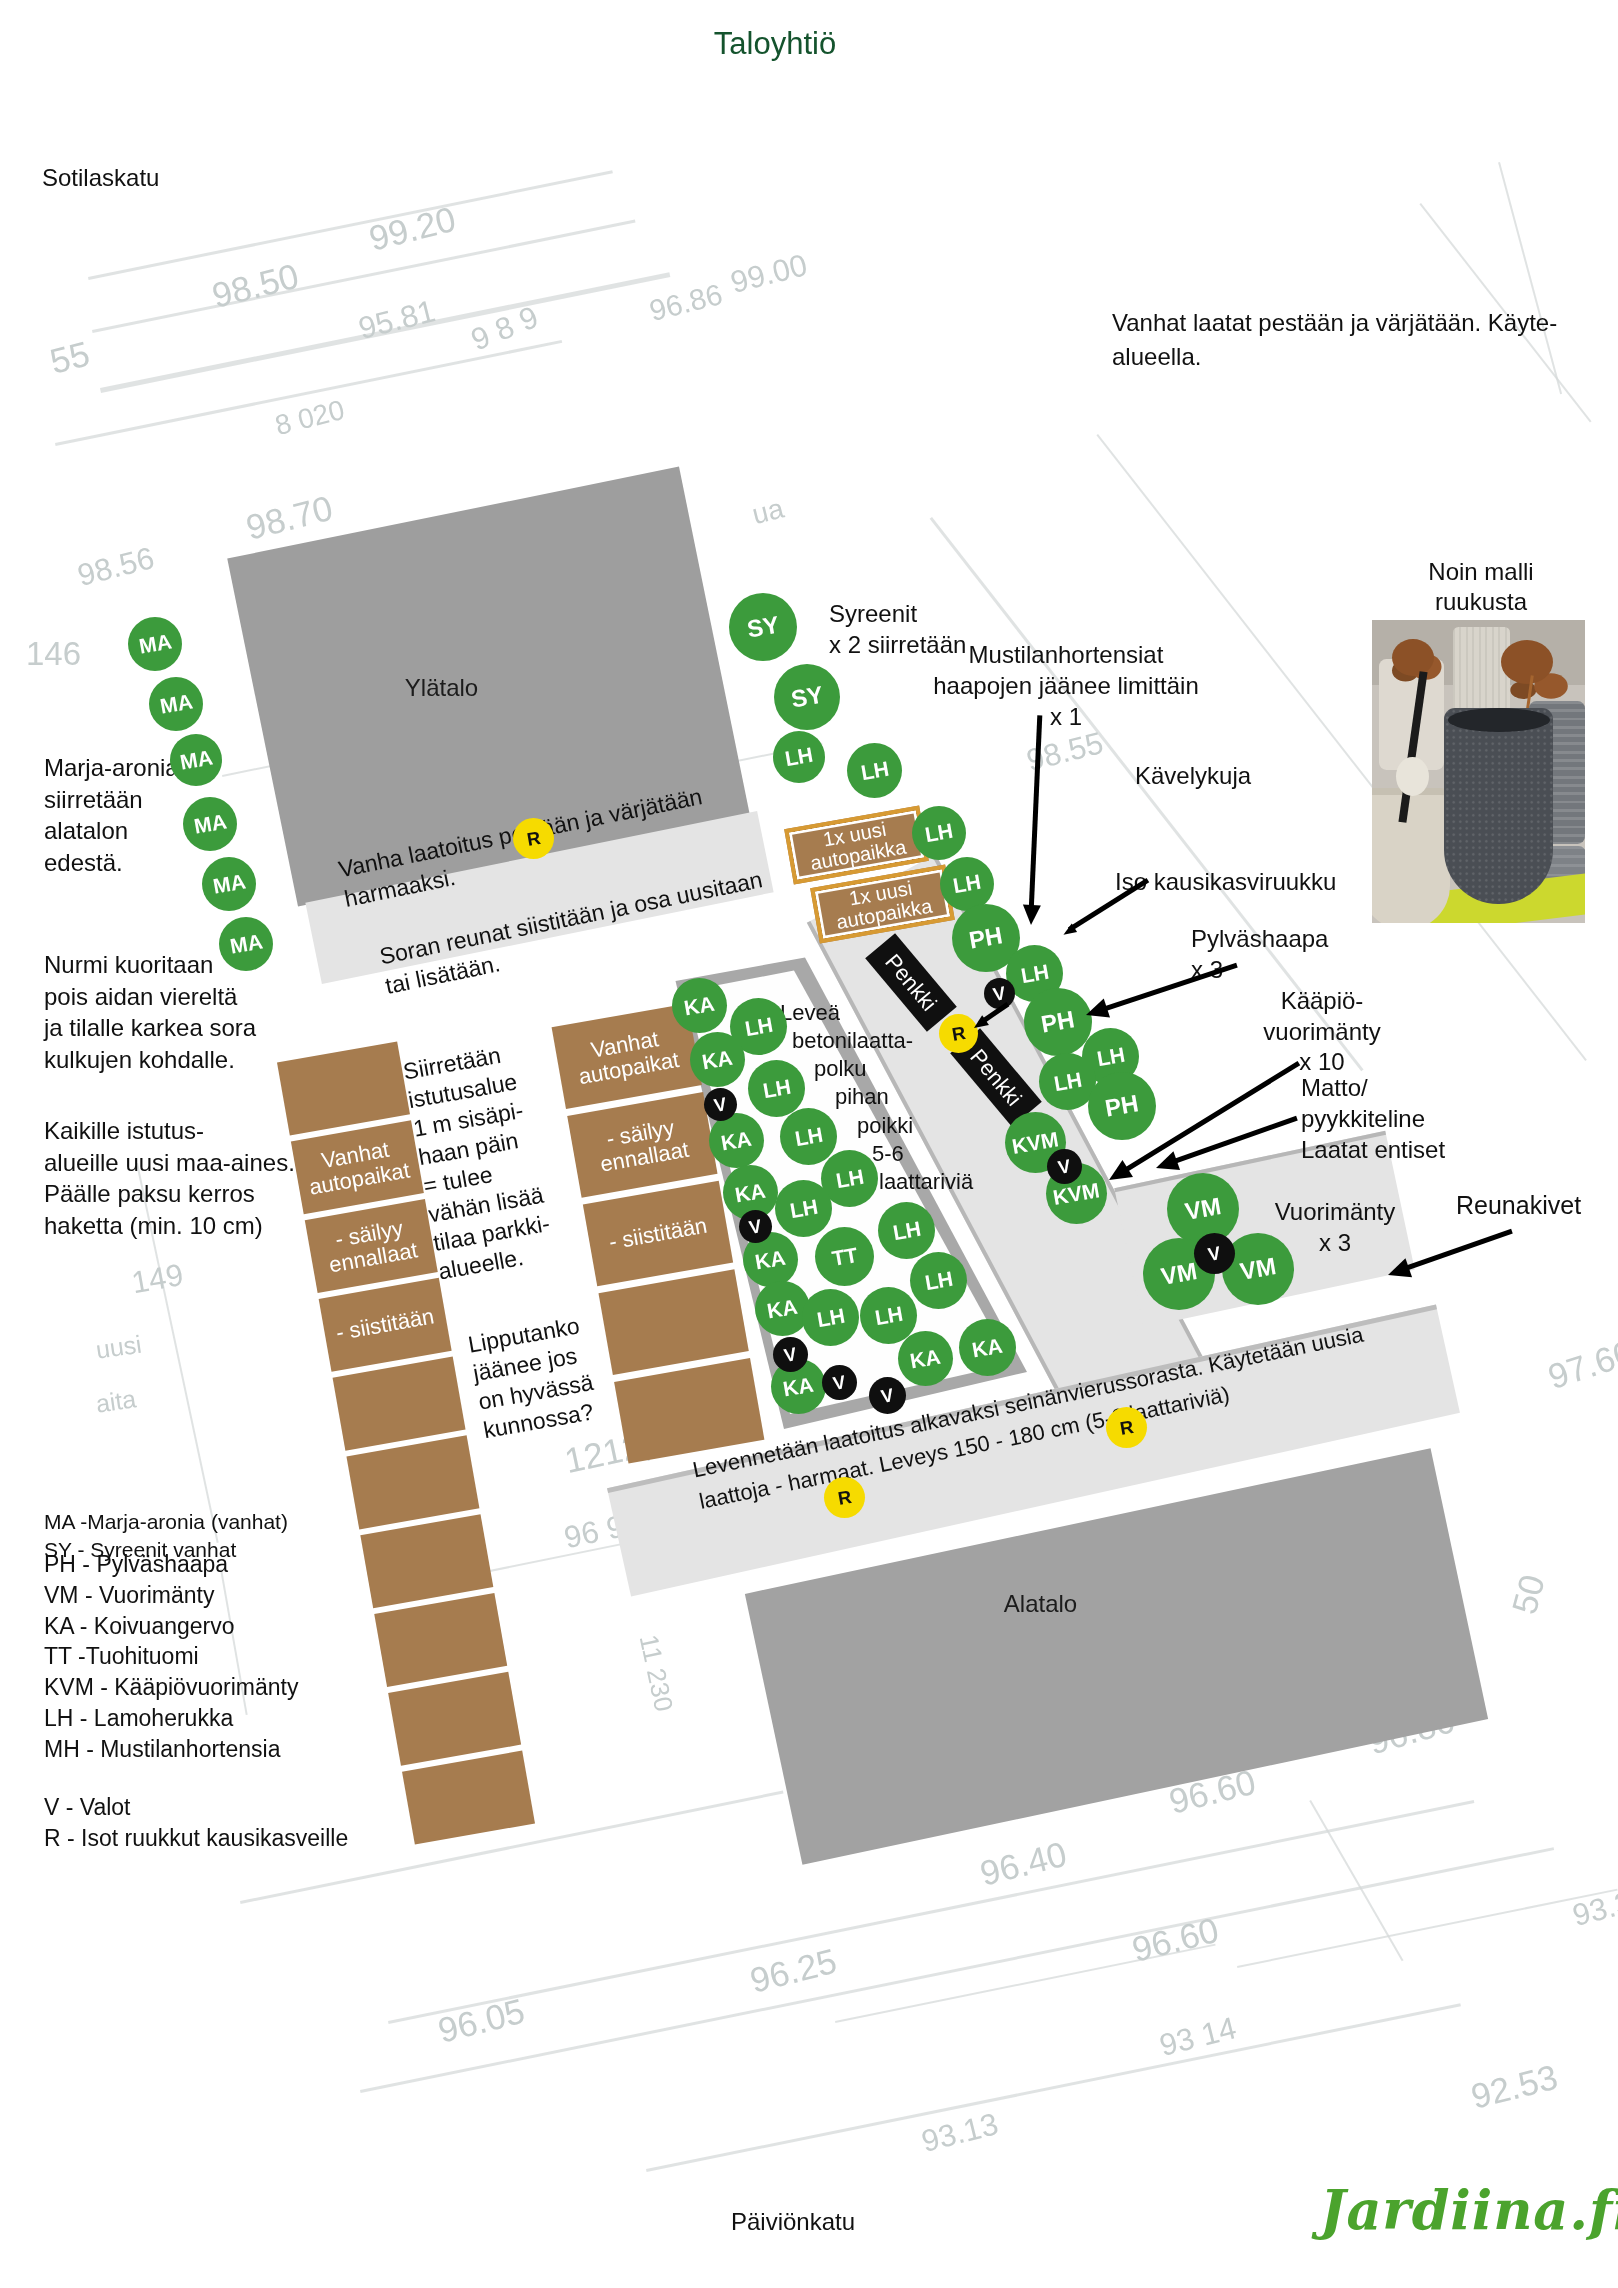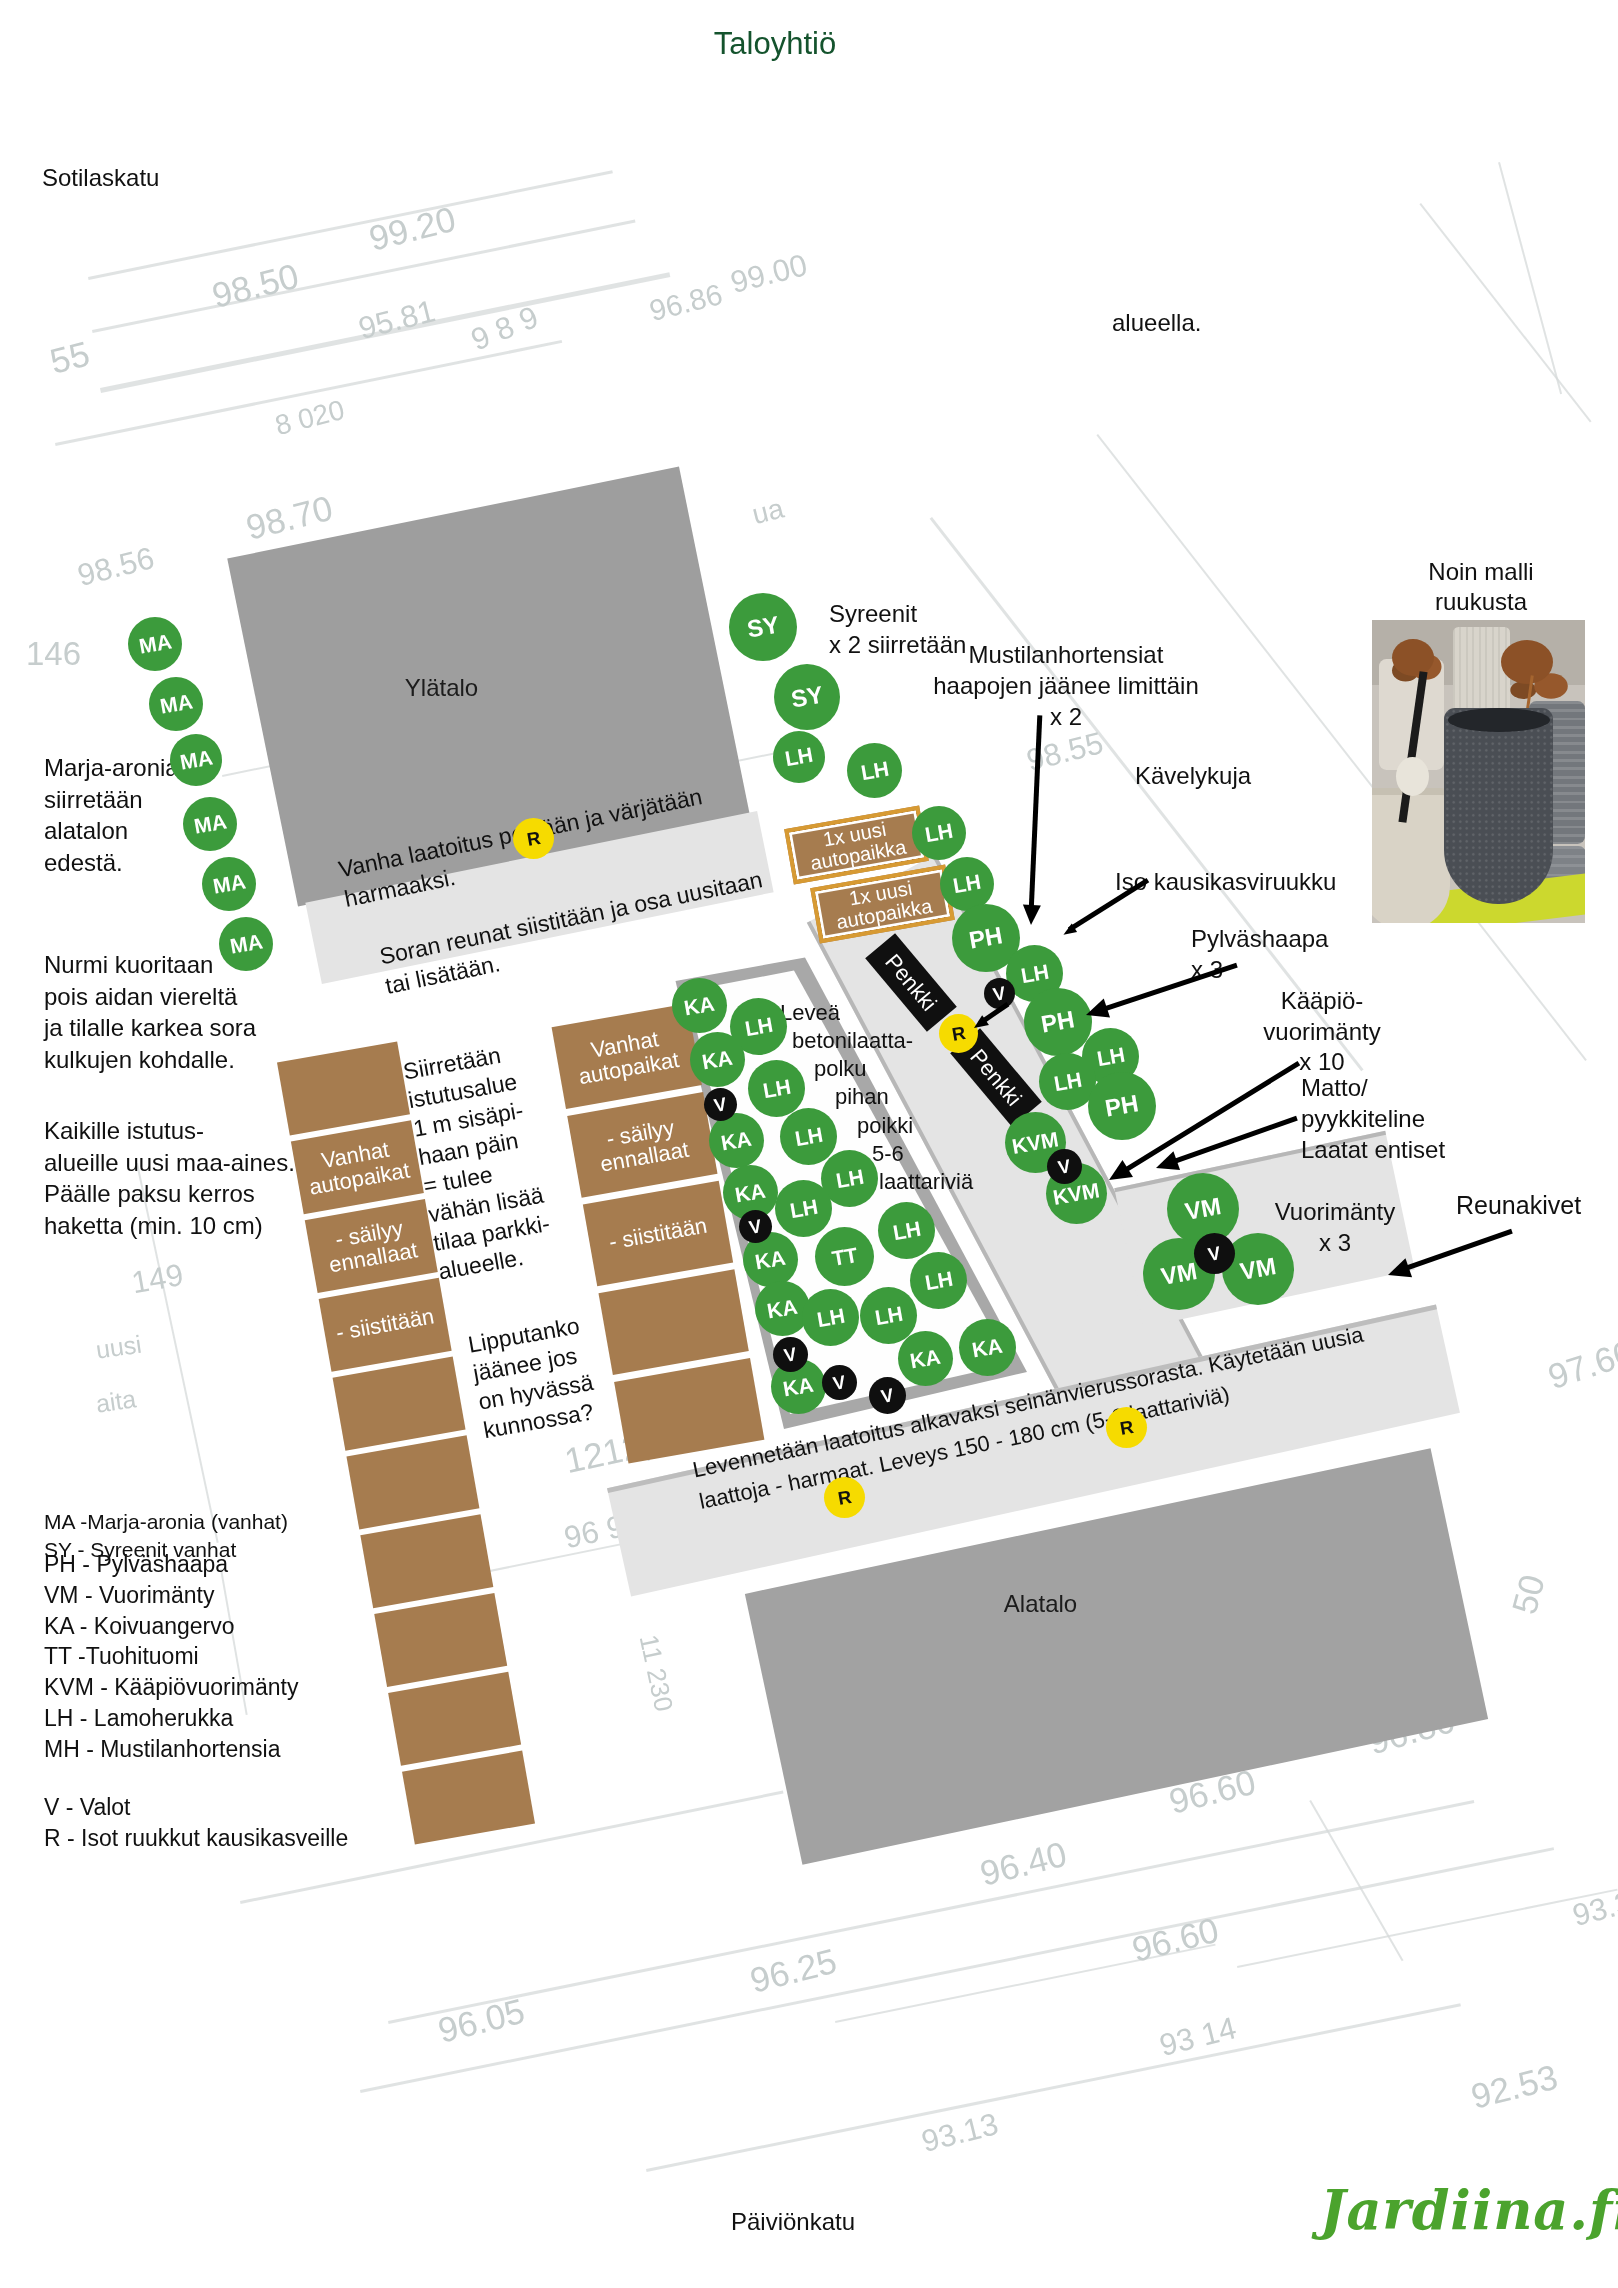--- a/index.html
+++ b/index.html
@@ -173,20 +173,21 @@
       <div class="bench" style="left: 948px; top: 1058px; width: 96px; height: 39px; transform: rotate(50deg);">
         <span>Penkki</span>
       </div>
     </div>
 
   <div class="blabel" style="left:377px;top:674px;">Ylätalo</div>
   <div class="blabel" style="left:976px;top:1590px;">Alatalo</div>
 
   <div id="notes">
       <div class="note" style="left: 1112px; top: 306px; font-size: 24px; line-height: 1.42;">
+        <div>Vanhat laatat pestään ja värjätään. Käyte-</div>
         <div>alueella.</div>
       </div>
       <div class="note" style="left: 44px; top: 752px; font-size: 24px; line-height: 1.32;">
         <div>Marja-aroniat</div>
         <div>siirretään</div>
         <div>alatalon</div>
         <div>edestä.</div>
       </div>
       <div class="note" style="left: 44px; top: 949px; font-size: 24px; line-height: 1.32;">
         <div>Nurmi kuoritaan</div>
@@ -217,21 +218,21 @@
         <div>V - Valot</div>
         <div>R - Isot ruukkut kausikasveille</div>
       </div>
       <div class="note" style="left: 829px; top: 598px; font-size: 24px; line-height: 1.3;">
         <div>Syreenit</div>
         <div>x 2 siirretään</div>
       </div>
       <div class="note" style="left: 909px; top: 639px; font-size: 24px; line-height: 1.3; width: 314px; white-space: normal; text-align: center;">
         <div>Mustilanhortensiat</div>
         <div>haapojen jäänee  limittäin</div>
-        <div>x 2</div>
+        <div>x 1</div>
       </div>
       <div class="note" style="left: 1135px; top: 760px; font-size: 24px; line-height: 1.3;">
         <div>Kävelykuja</div>
       </div>
       <div class="note" style="left: 1115px; top: 866px; font-size: 24px; line-height: 1.3;">
         <div>Iso kausikasviruukku</div>
       </div>
       <div class="note" style="left: 1191px; top: 923px; font-size: 24px; line-height: 1.3; width: 138px; white-space: normal; text-align: left;">
         <div>Pylväshaapa</div>
         <div>x 3</div>

